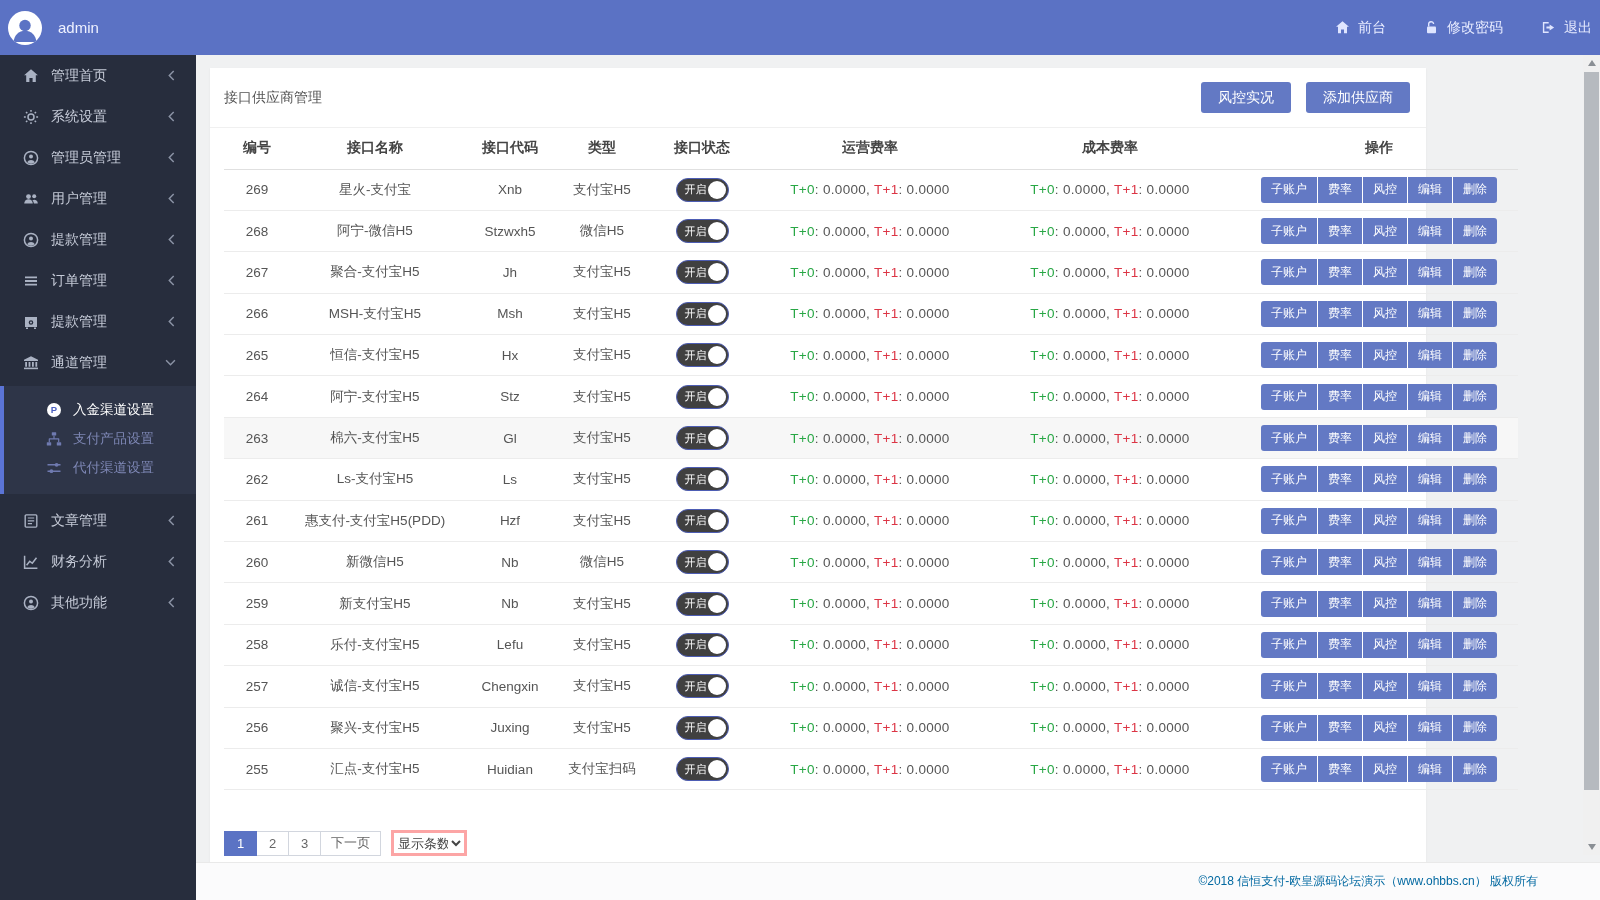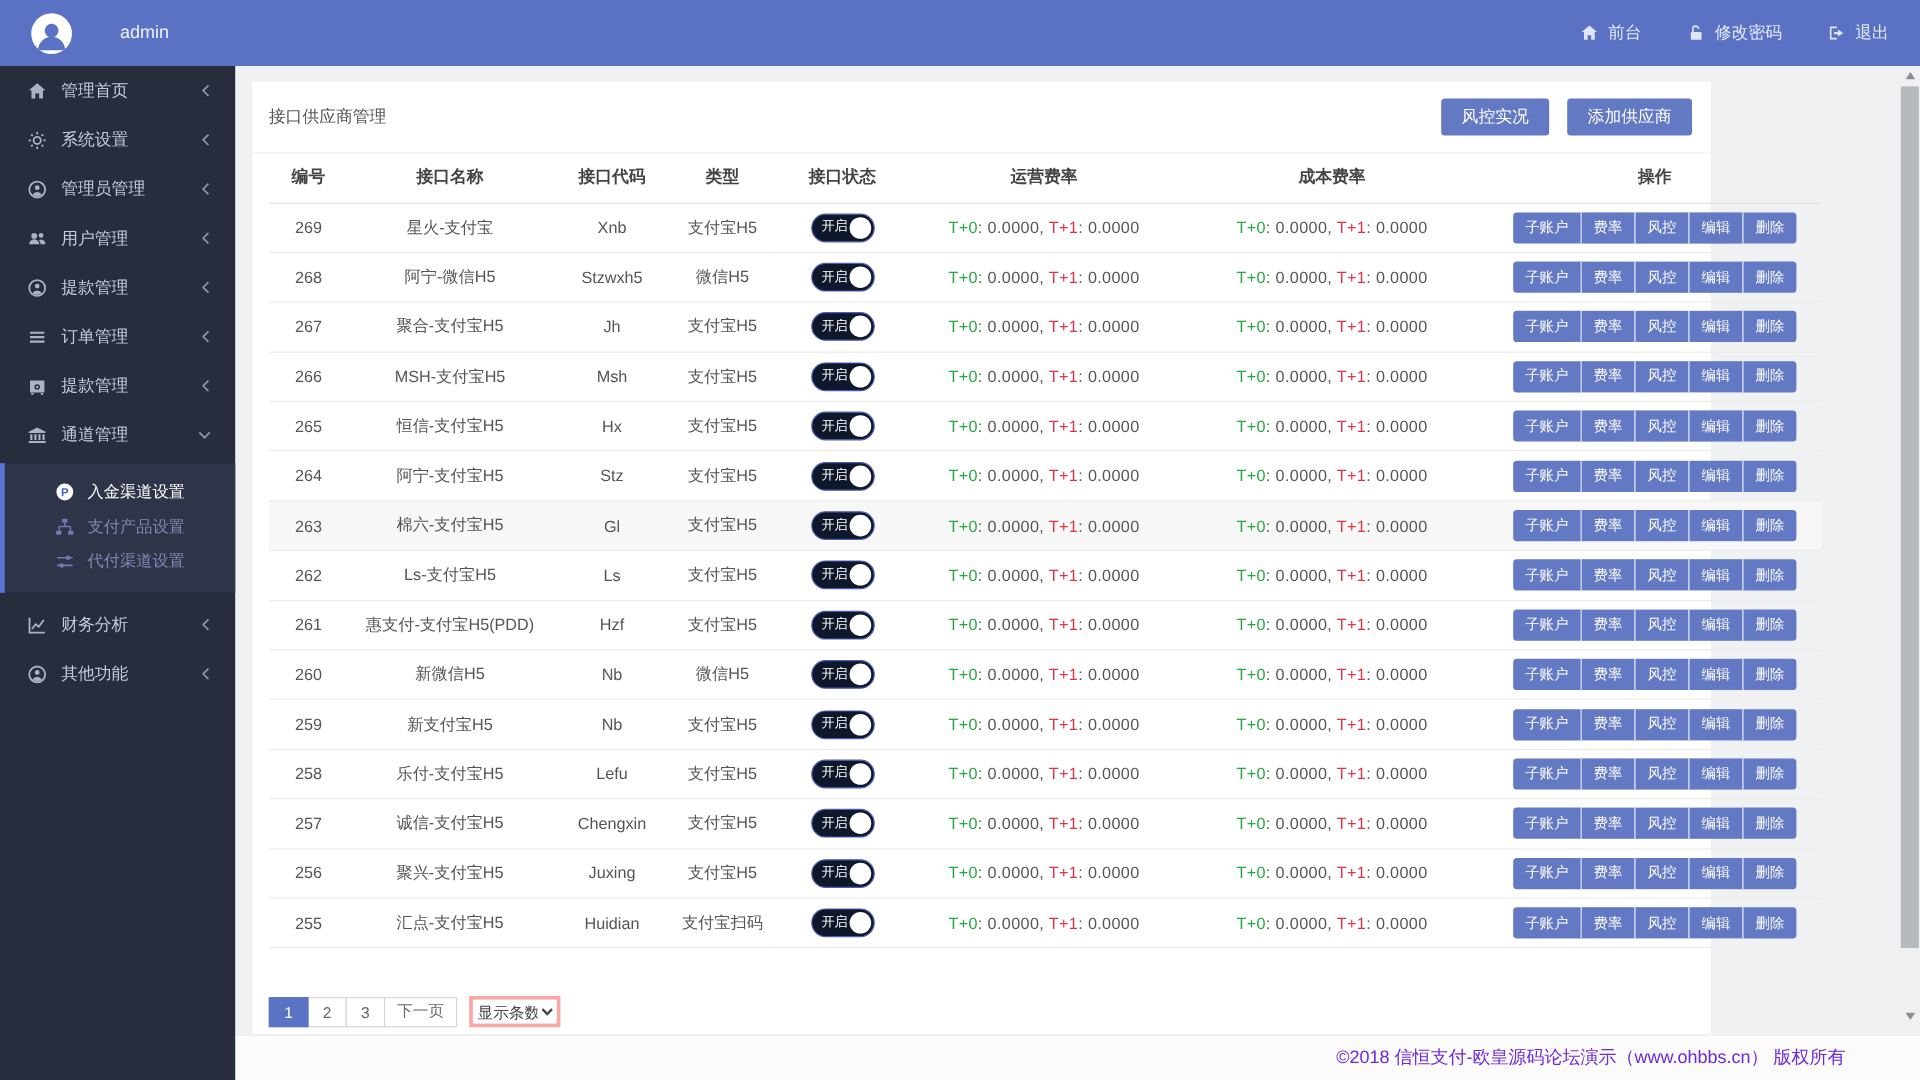--- a/index.html
+++ b/index.html
@@ -3,21 +3,21 @@
 <meta charset="utf-8">
 <style>
   * { margin:0; padding:0; box-sizing:border-box; }
   html,body { width:1600px; height:900px; overflow:hidden; }
   body {
     font-family:"Liberation Sans","DejaVu Sans",sans-serif;
     background:#f0f1f2; position:relative; color:#555;
   }
   
   .navbar{position:absolute;top:0;left:0;width:1600px;height:55px;background:#5b72c4;
-    display:flex;align-items:center;padding:0 26px;z-index:30;gap:24px;}
+    display:flex;align-items:center;padding:0 8px;z-index:30;}
   .avatar{width:34px;height:34px;border-radius:50%;background:#fff;display:flex;
     align-items:center;justify-content:center;margin-right:16px;overflow:hidden;}
   .avatar svg{width:24px;height:24px;margin-top:4px;}
   .username{color:#eef1ff;font-size:15px;}
   .nav-right{margin-left:auto;display:flex;gap:38px;}
   .nav-link{display:flex;align-items:center;gap:8px;color:#e7ebff;font-size:14px;cursor:pointer;}
   .nav-link .icon{width:15px;height:15px;color:#dfe5ff;}
   
   .sidebar{position:absolute;top:55px;left:0;width:196px;height:845px;background:#272d3d;
     z-index:20;}
@@ -45,21 +45,21 @@
     font-size:14px;border-radius:3px;cursor:pointer;font-family:inherit;}
   
   table{border-collapse:collapse;table-layout:fixed;width:1294px;margin:0 14px;}
   th{height:41px;font-size:14px;font-weight:bold;color:#444;border-bottom:1px solid #e0e0e0;
     text-align:center;}
   td{height:41.4px;font-size:13.5px;color:#555;border-bottom:1px solid #ececec;
     text-align:center;padding:0;white-space:nowrap;}
   tr.hl td{background:#f7f7f7;}
   
   .toggle{display:inline-flex;align-items:center;width:53px;height:24px;border-radius:13px;
-    background:#0f172a;border:1px solid #4d5db4;position:relative;cursor:pointer;
+    background:#404040;border:1px solid #4d5db4;position:relative;cursor:pointer;
     padding-left:8px;vertical-align:middle;}
   .toggle-label{color:#fff;font-size:11px;line-height:1;}
   .toggle-knob{position:absolute;right:2px;top:2px;width:18px;height:18px;border-radius:50%;
     background:#fff;}
   
   .t-green{color:#28a745;}
   .t-red{color:#dc3545;}
   .t-num{color:#555;}
   .fee{letter-spacing:.3px;}
   
@@ -74,21 +74,21 @@
     font-size:13px;display:flex;align-items:center;justify-content:center;margin-left:-1px;
     cursor:pointer;padding:0 10px;}
   .page-btn.active{background:#5b73c4;border-color:#5b73c4;color:#fff;z-index:2;}
   .page-btn:first-child{margin-left:0;}
   .page-size{margin-left:10px;height:26px;border:3px solid #fca5a5;background:#fff;color:#444;
     font-size:13px;font-family:inherit;width:76px;}
   
   .footer-strip{position:absolute;left:0;bottom:0;width:1404px;height:38px;background:#fbfbfc;
     border-top:1px solid #e9e9e9;display:flex;align-items:center;justify-content:flex-end;
     padding-right:62px;}
-  .copyright{color:#6d28d9;font-size:15px;}
+  .copyright{color:#0369a1;font-size:12px;}
   
   .scrollbar{position:absolute;top:55px;right:0;width:17px;height:800px;background:#f0f0f0;z-index:40;}
   .sb-arrow{position:absolute;left:0;width:17px;height:16px;display:flex;align-items:center;
     justify-content:center;cursor:pointer;}
   .sb-up{top:0;}
   .sb-down{bottom:0;}
   .tri-up{width:0;height:0;border-left:4px solid transparent;border-right:4px solid transparent;
     border-bottom:6px solid #8a8f94;}
   .tri-down{width:0;height:0;border-left:4px solid transparent;border-right:4px solid transparent;
     border-top:6px solid #8a8f94;}
@@ -299,20 +299,34 @@
               <circle cx="10.6" cy="4.8" r="1.9" fill="currentColor"></circle>
               <circle cx="5.4" cy="11.2" r="1.9" fill="currentColor"></circle>
             </svg>
           </span>
           <span>代付渠道设置</span>
         </div>
       </div>
       <div class="side-item">
         <span class="icon">
           <svg viewBox="0 0 16 16">
+            <path fill="none" stroke="currentColor" stroke-width="1.4" d="M3.2 1.9h9.6a1 1 0 0 1 1 1v10.2a1 1 0 0 1-1 1H3.2a1 1 0 0 1-1-1V2.9a1 1 0 0 1 1-1z"></path>
+            <path fill="none" stroke="currentColor" stroke-width="1.2" d="M4.8 5h6.4M4.8 7.8h6.4M4.8 10.6h4.2"></path>
+          </svg>
+        </span>
+        <span class="lbl">文章管理</span>
+        <span class="chev">
+          <svg viewBox="0 0 8 12">
+            <path d="M6.4 1.2 1.6 6l4.8 4.8" fill="none" stroke="currentColor" stroke-width="1.6"></path>
+          </svg>
+        </span>
+      </div>
+      <div class="side-item">
+        <span class="icon">
+          <svg viewBox="0 0 16 16">
             <g fill="none" stroke="currentColor" stroke-width="1.5">
               <path d="M1.6 1.8v12.4h12.8"></path>
               <path d="M3.6 11.2l3.1-4 2.6 2.1 4.2-5.6"></path>
             </g>
           </svg>
         </span>
         <span class="lbl">财务分析</span>
         <span class="chev">
           <svg viewBox="0 0 8 12">
             <path d="M6.4 1.2 1.6 6l4.8 4.8" fill="none" stroke="currentColor" stroke-width="1.6"></path>

